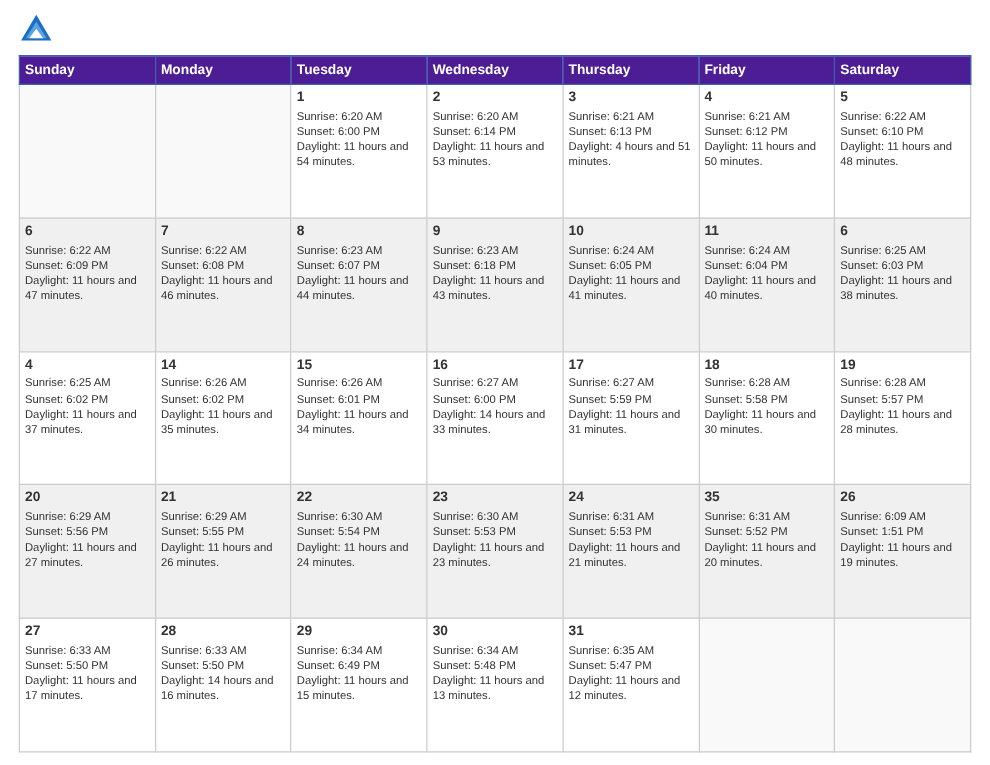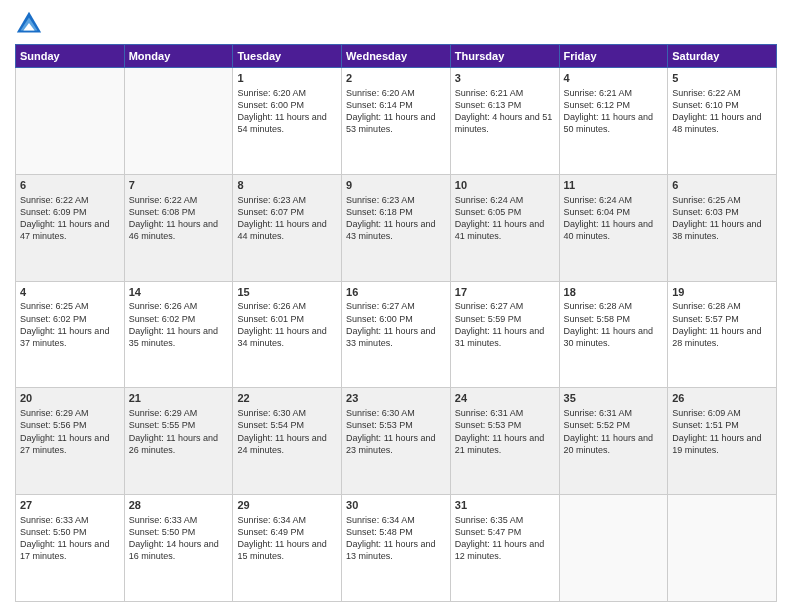--- a/index.html
+++ b/index.html
@@ -148,21 +148,21 @@
           <td><span class="day-number">8</span><span>Sunrise: 6:23 AM</span><br><span>Sunset: 6:07 PM</span><br><span>Daylight: 11 hours and 44 minutes.</span></td>
           <td><span class="day-number">9</span><span>Sunrise: 6:23 AM</span><br><span>Sunset: 6:18 PM</span><br><span>Daylight: 11 hours and 43 minutes.</span></td>
           <td><span class="day-number">10</span><span>Sunrise: 6:24 AM</span><br><span>Sunset: 6:05 PM</span><br><span>Daylight: 11 hours and 41 minutes.</span></td>
           <td><span class="day-number">11</span><span>Sunrise: 6:24 AM</span><br><span>Sunset: 6:04 PM</span><br><span>Daylight: 11 hours and 40 minutes.</span></td>
           <td><span class="day-number">6</span><span>Sunrise: 6:25 AM</span><br><span>Sunset: 6:03 PM</span><br><span>Daylight: 11 hours and 38 minutes.</span></td>
         </tr>
         <tr>
           <td><span class="day-number">4</span><span>Sunrise: 6:25 AM</span><br><span>Sunset: 6:02 PM</span><br><span>Daylight: 11 hours and 37 minutes.</span></td>
           <td><span class="day-number">14</span><span>Sunrise: 6:26 AM</span><br><span>Sunset: 6:02 PM</span><br><span>Daylight: 11 hours and 35 minutes.</span></td>
           <td><span class="day-number">15</span><span>Sunrise: 6:26 AM</span><br><span>Sunset: 6:01 PM</span><br><span>Daylight: 11 hours and 34 minutes.</span></td>
-          <td><span class="day-number">16</span><span>Sunrise: 6:27 AM</span><br><span>Sunset: 6:00 PM</span><br><span>Daylight: 11 hours and 33 minutes.</span></td>
+          <td><span class="day-number">16</span><span>Sunrise: 6:27 AM</span><br><span>Sunset: 6:00 PM</span><br><span>Daylight: 14 hours and 33 minutes.</span></td>
           <td><span class="day-number">17</span><span>Sunrise: 6:27 AM</span><br><span>Sunset: 5:59 PM</span><br><span>Daylight: 11 hours and 31 minutes.</span></td>
           <td><span class="day-number">18</span><span>Sunrise: 6:28 AM</span><br><span>Sunset: 5:58 PM</span><br><span>Daylight: 11 hours and 30 minutes.</span></td>
           <td><span class="day-number">19</span><span>Sunrise: 6:28 AM</span><br><span>Sunset: 5:57 PM</span><br><span>Daylight: 11 hours and 28 minutes.</span></td>
         </tr>
         <tr class="row-shaded">
           <td><span class="day-number">20</span><span>Sunrise: 6:29 AM</span><br><span>Sunset: 5:56 PM</span><br><span>Daylight: 11 hours and 27 minutes.</span></td>
           <td><span class="day-number">21</span><span>Sunrise: 6:29 AM</span><br><span>Sunset: 5:55 PM</span><br><span>Daylight: 11 hours and 26 minutes.</span></td>
           <td><span class="day-number">22</span><span>Sunrise: 6:30 AM</span><br><span>Sunset: 5:54 PM</span><br><span>Daylight: 11 hours and 24 minutes.</span></td>
           <td><span class="day-number">23</span><span>Sunrise: 6:30 AM</span><br><span>Sunset: 5:53 PM</span><br><span>Daylight: 11 hours and 23 minutes.</span></td>
           <td><span class="day-number">24</span><span>Sunrise: 6:31 AM</span><br><span>Sunset: 5:53 PM</span><br><span>Daylight: 11 hours and 21 minutes.</span></td>

